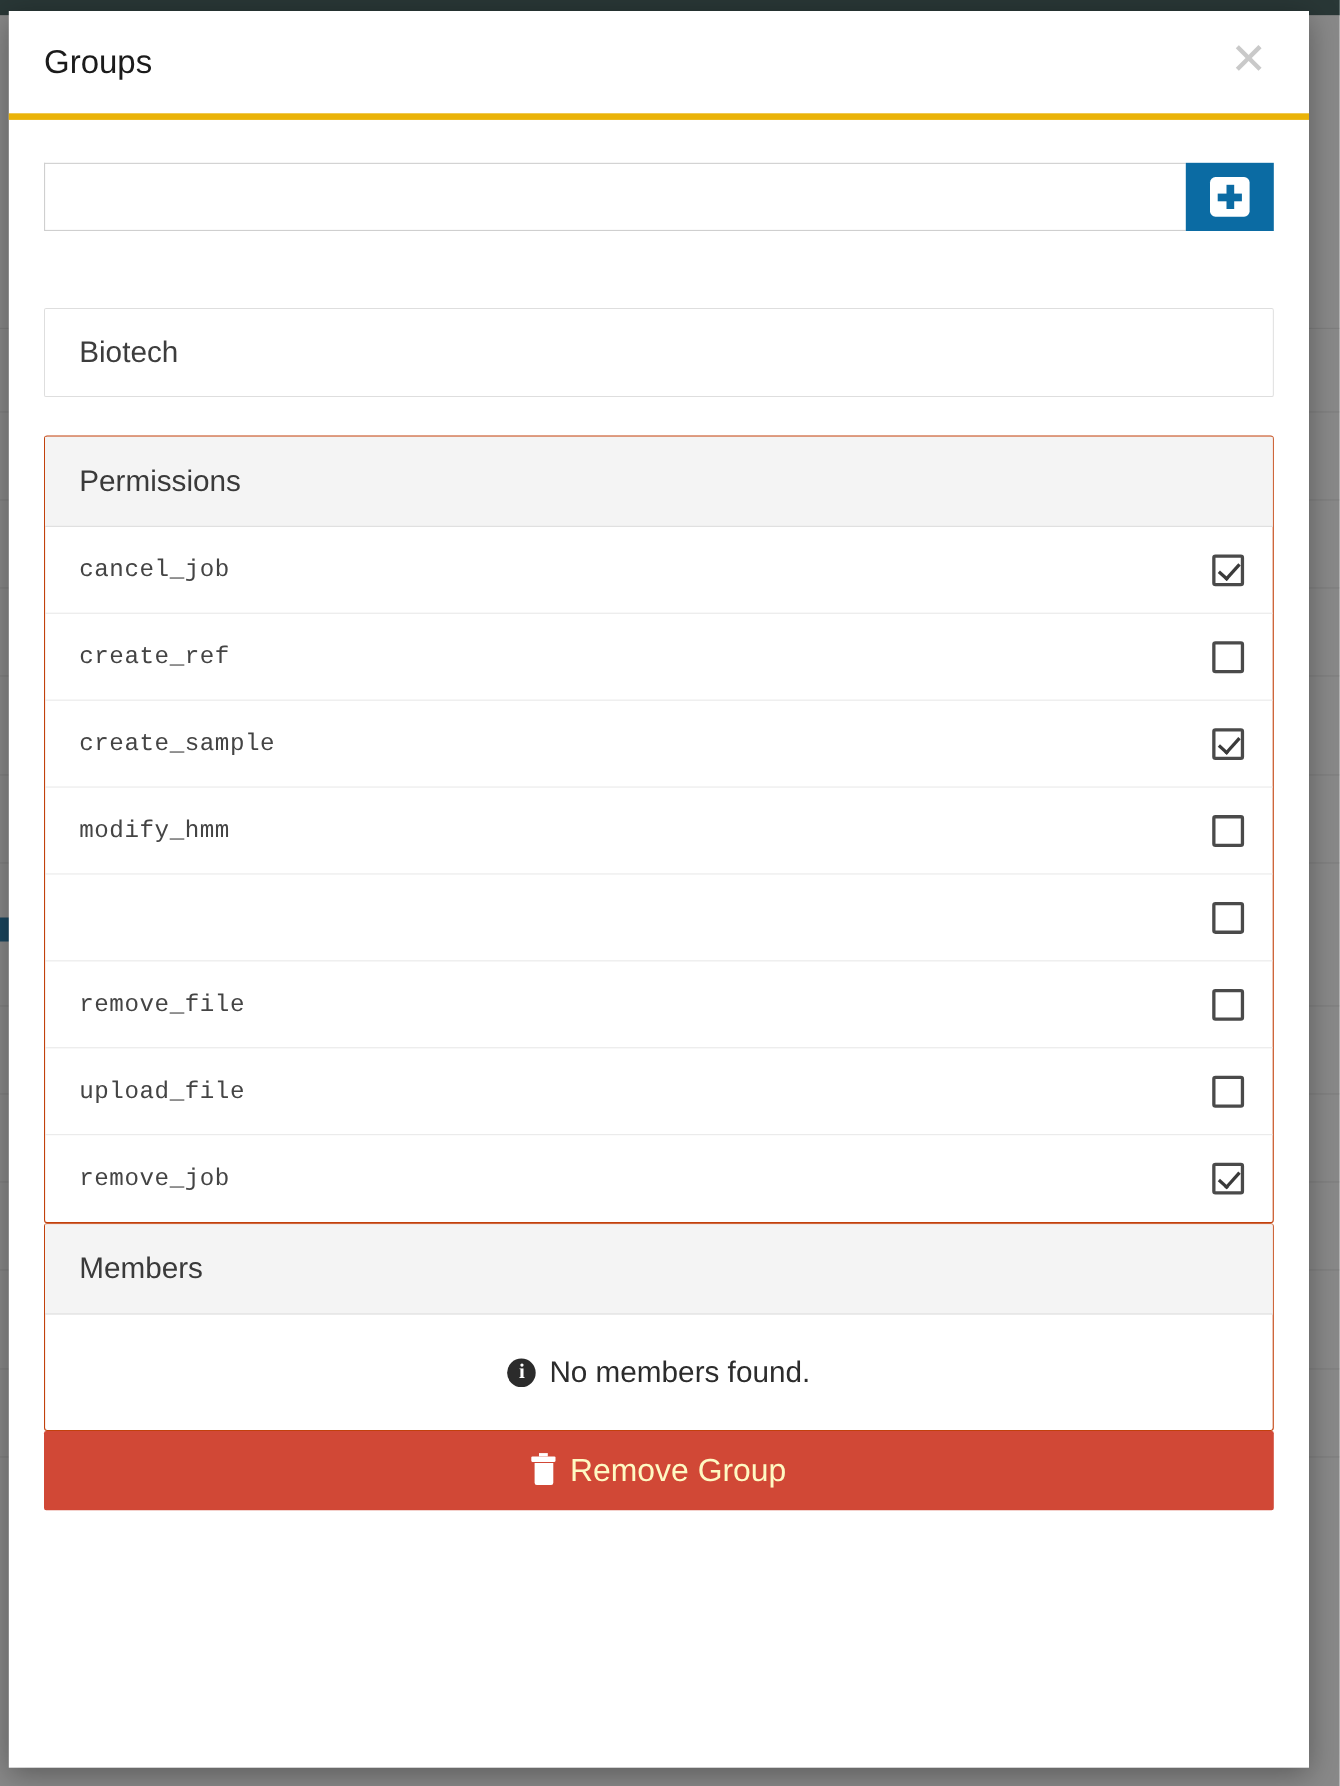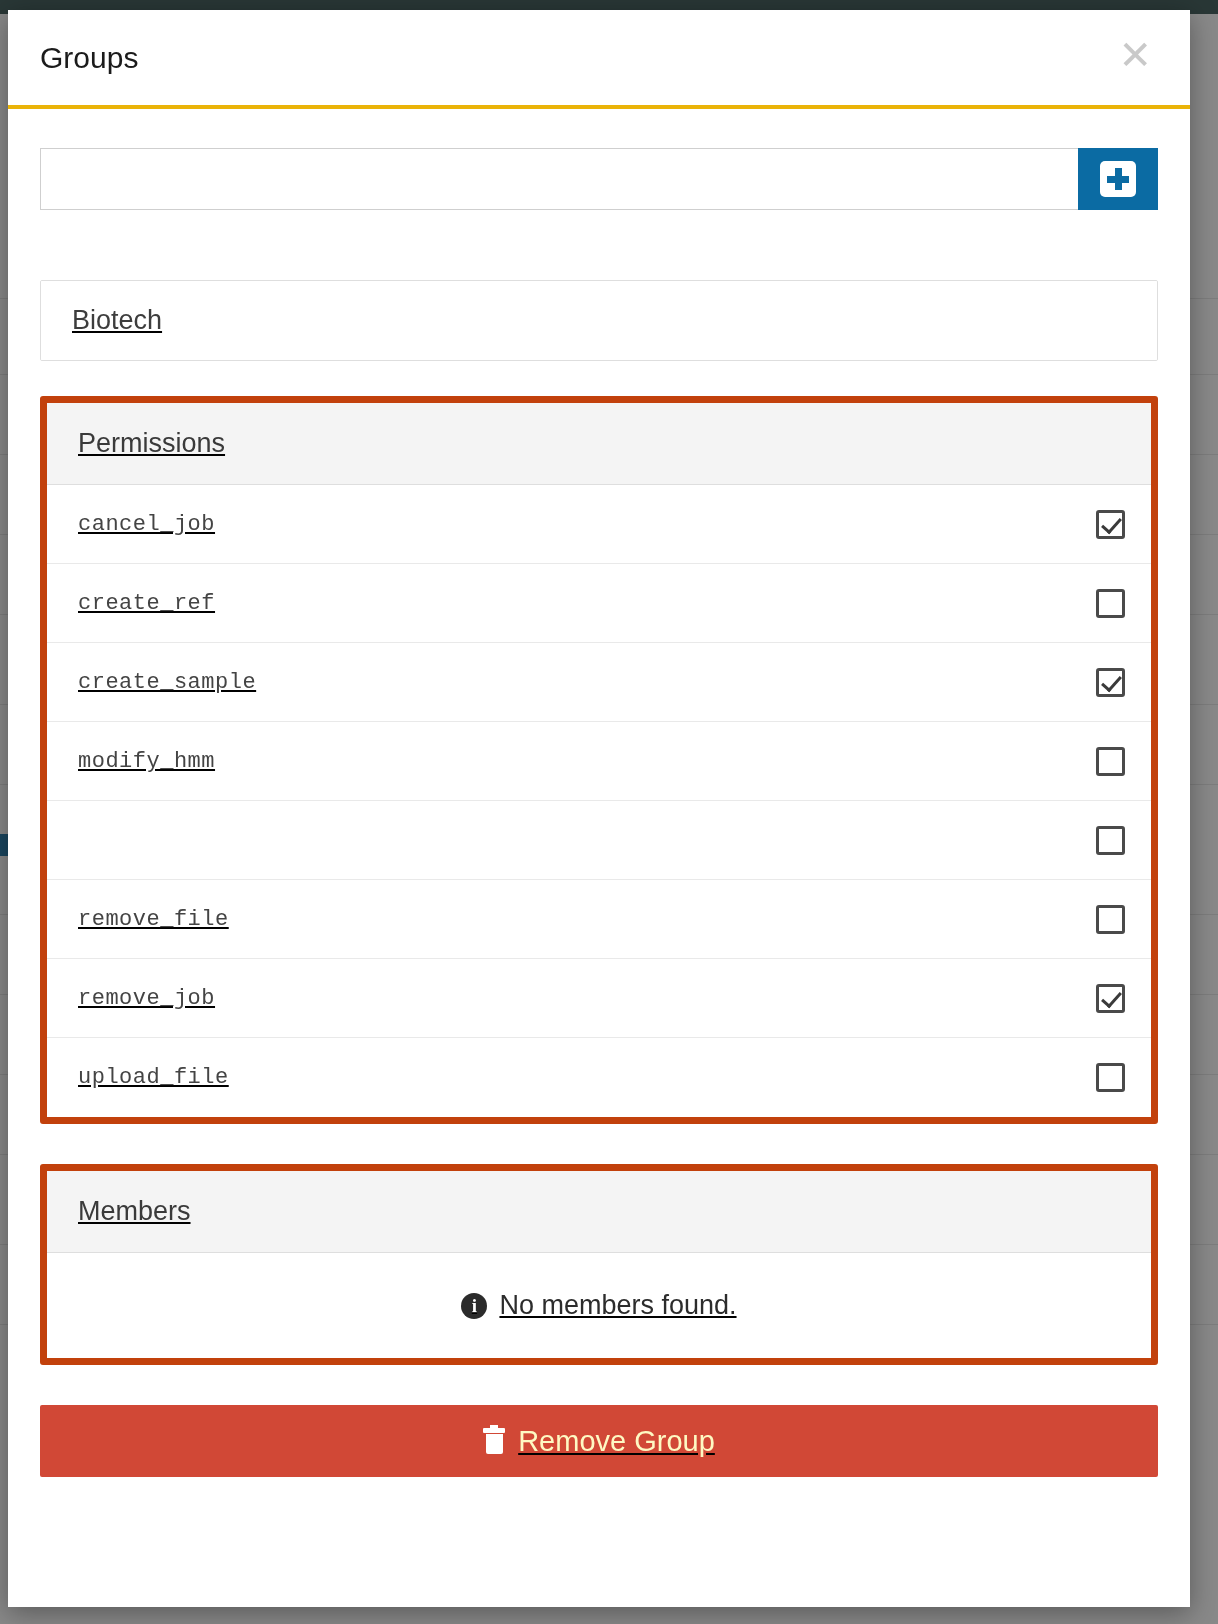--- a/index.html
+++ b/index.html
@@ -83,21 +83,21 @@
     width: 1182px;
     height: 1597px;
     background: #ffffff;
     box-shadow: 0 6px 26px rgba(0,0,0,.35);
     display: flex;
     flex-direction: column;
   }
   .modal-header {
     height: 99px;
     min-height: 99px;
-    border-bottom: 4px solid #eab308;
+    border-bottom: 6px solid #eab308;
     display: flex;
     align-items: center;
     padding: 0 32px;
   }
   .modal-title {
     font-size: 30px;
     color: #1b1b1b;
     font-weight: 400;
   }
   .modal-close {
@@ -108,21 +108,20 @@
     cursor: pointer;
     font-weight: 400;
     padding: 0 6px 6px 6px;
     user-select: none;
   }
 
   .modal-body {
     flex: 1;
     padding: 39px 32px 0 32px;
     overflow: hidden;
-    text-decoration: underline;
   }
 
   
   .add-row {
     display: flex;
     height: 62px;
     margin-bottom: 70px;
   }
   .add-input {
     flex: 1;
@@ -186,24 +185,23 @@
     border-bottom: 1px solid #e8e8e8;
   }
   .group-item:last-child { border-bottom: none; }
   .group-item.selected {
     background: #0b6ba3;
     color: #ffffff;
   }
 
   
   .panel {
-    border: 7px solid #c2410c;
+    border: 1px solid #c2410c;
     border-radius: 3px;
     background: #fff;
-    margin-bottom: 40px;
   }
   .panel-head {
     background: #f4f4f4;
     border-bottom: 1px solid #dedede;
     height: 82px;
     display: flex;
     align-items: center;
     padding: 0 31px;
     font-size: 27px;
     color: #3a3a3a;
@@ -388,26 +386,26 @@
           <span class="perm-check"></span>
         </div>
         <div class="perm-row">
           <span class="perm-check"></span>
         </div>
         <div class="perm-row">
           <span class="perm-name">remove_file</span>
           <span class="perm-check"></span>
         </div>
         <div class="perm-row">
+          <span class="perm-name">upload_file</span>
+          <span class="perm-check"></span>
+        </div>
+        <div class="perm-row">
           <span class="perm-name">remove_job</span>
           <span class="perm-check checked"></span>
-        </div>
-        <div class="perm-row">
-          <span class="perm-name">upload_file</span>
-          <span class="perm-check"></span>
         </div>
       </div>
 
       <div class="panel">
         <div class="panel-head">Members</div>
         <div class="members-body">
           <span class="info-icon">i</span>
           <span>No members found.</span>
         </div>
       </div>

